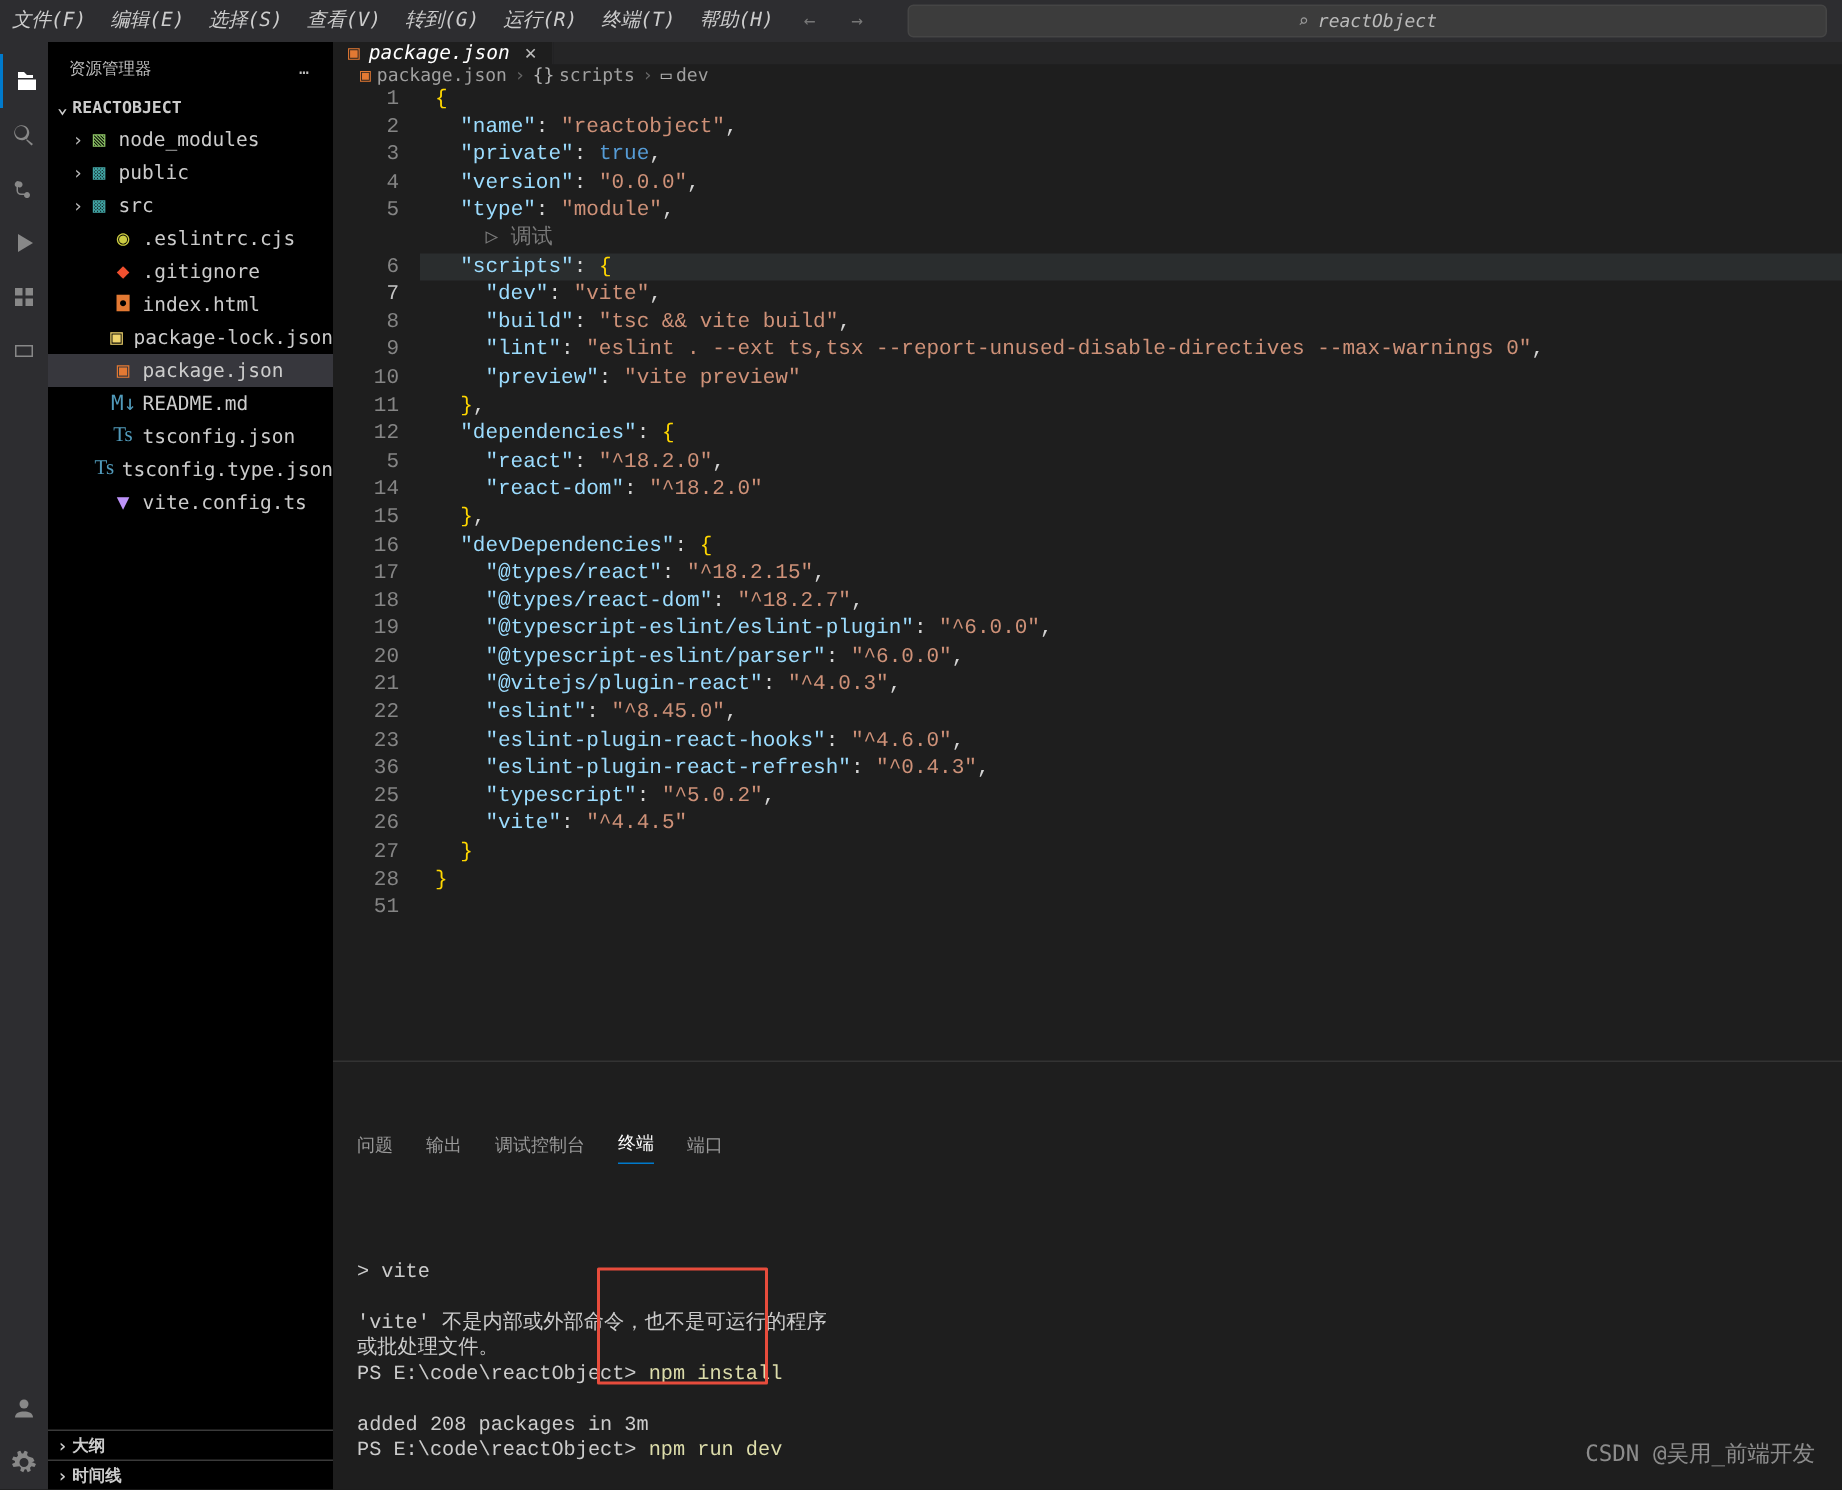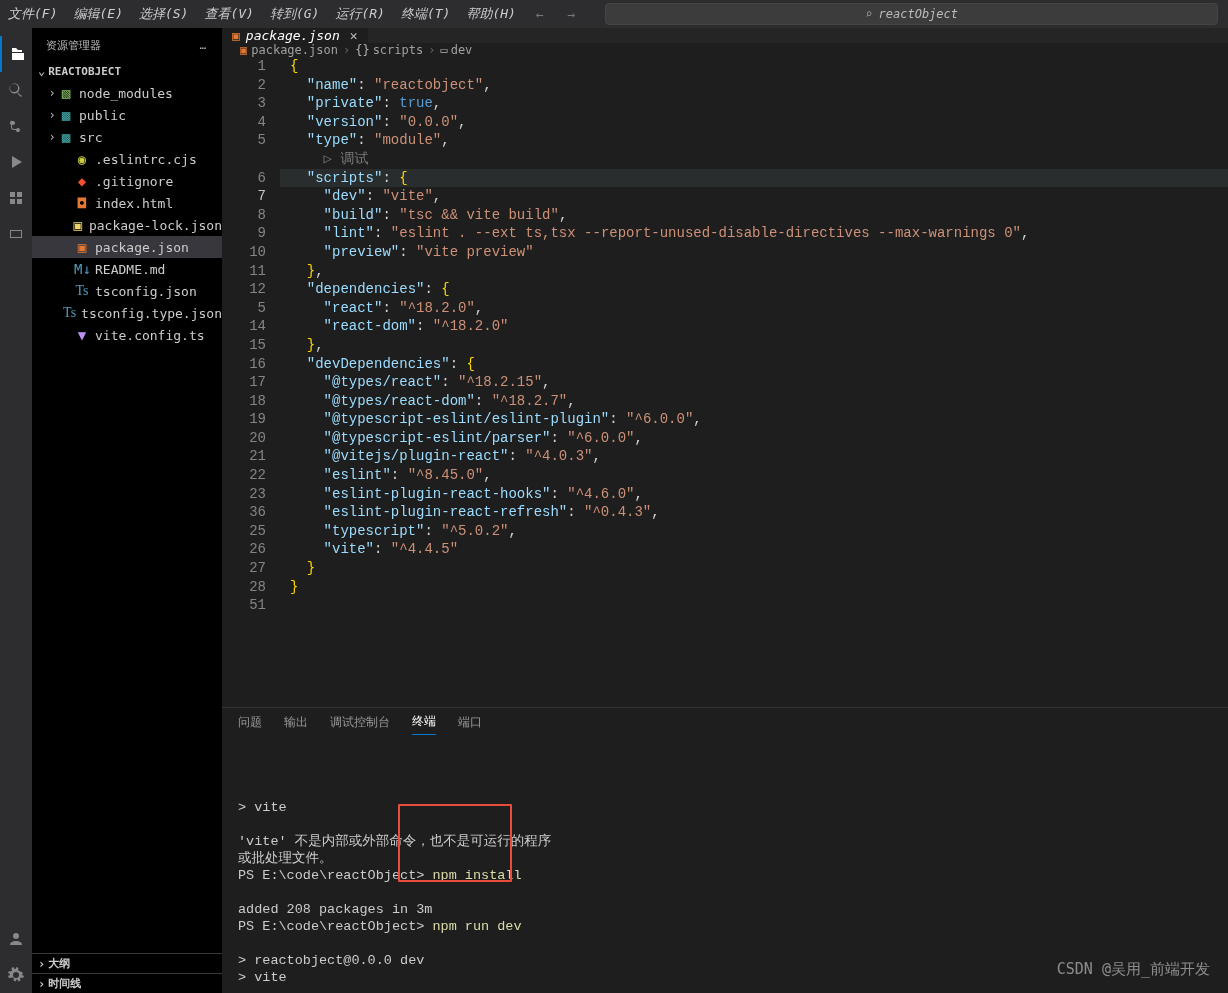--- a/index.html
+++ b/index.html
@@ -40,21 +40,21 @@
 .code { flex:none; height:650px; display:flex; font-family:Consolas,"Courier New",monospace; font-size:14px; line-height:18.6px; overflow:auto; }
 .gutter { width:58px; text-align:right; padding-right:14px; color:#858585; user-select:none; }
 .gutter .ln { height:18.6px; }
 .gutter .ln.active { color:#c6c6c6; }
 .codetext { flex:1; white-space:pre; color:#d4d4d4; position:relative; }
 .codetext .line { height:18.6px; padding-left:10px; position:relative; }
 .codetext .line:nth-child(7) { background:#2a2d2e; }
 .k{color:#9cdcfe;} .s{color:#ce9178;} .v{color:#569cd6;} .p{color:#d4d4d4;} .b{color:#ffd700;}
 .ghost{color:#7a7a7a;}
 .panel { border-top:1px solid #333; background:#1e1e1e; flex:1; display:flex; flex-direction:column; }
-.panel-tabs { height:32px; display:flex; align-items:center; padding-left:16px; gap:22px; }
+.panel-tabs { height:32px; display:flex; align-items:center; padding-left:16px; gap:22px;margin-top:41px; }
 .panel-tab { color:#999; font-size:12px; cursor:pointer; padding-bottom:4px; }
 .panel-tab.active { color:#fff; border-bottom:1px solid #007acc; }
 .term { flex:1; padding:8px 16px; font-family:Consolas,"Courier New",monospace; font-size:13.5px; line-height:17px; color:#cccccc; white-space:pre-wrap; position:relative; }
 .term .cmd{color:#dcdcaa;}
 .red-box{ position:absolute; border:2px solid #e74c3c; border-radius:1px; }
 .watermark{ position:absolute; right:18px; bottom:14px; color:rgba(200,200,200,0.65); font-size:15px; }
 svg.ico{width:16px;height:16px;fill:currentColor;}
 </style>
 </head>
 <body>

